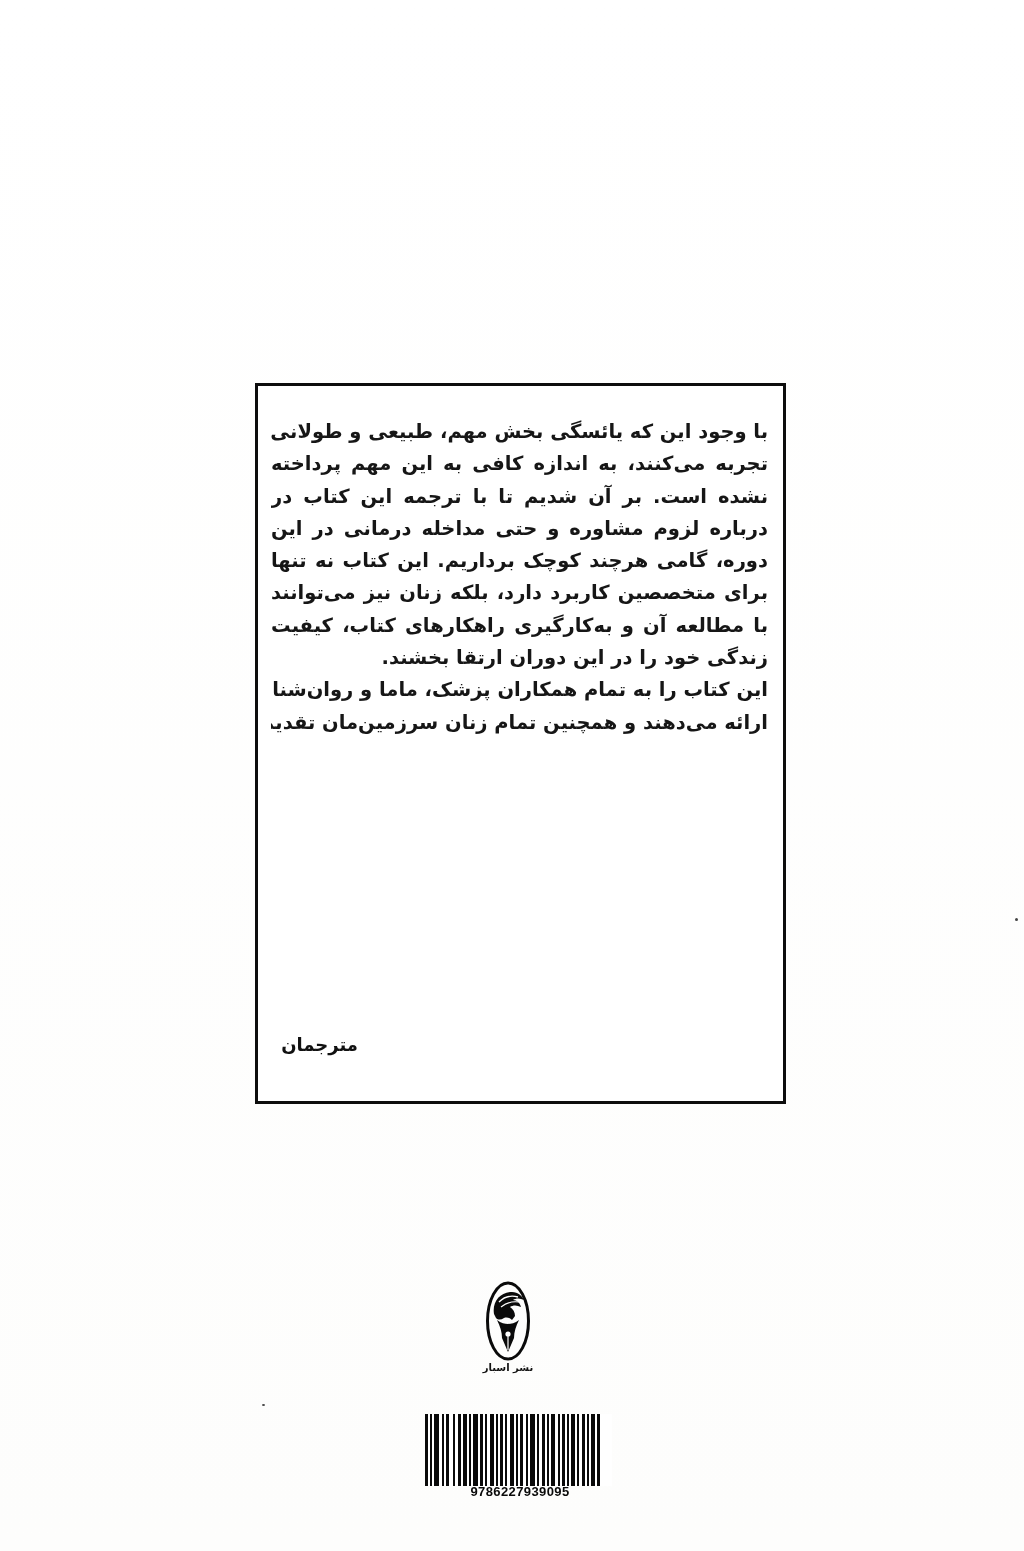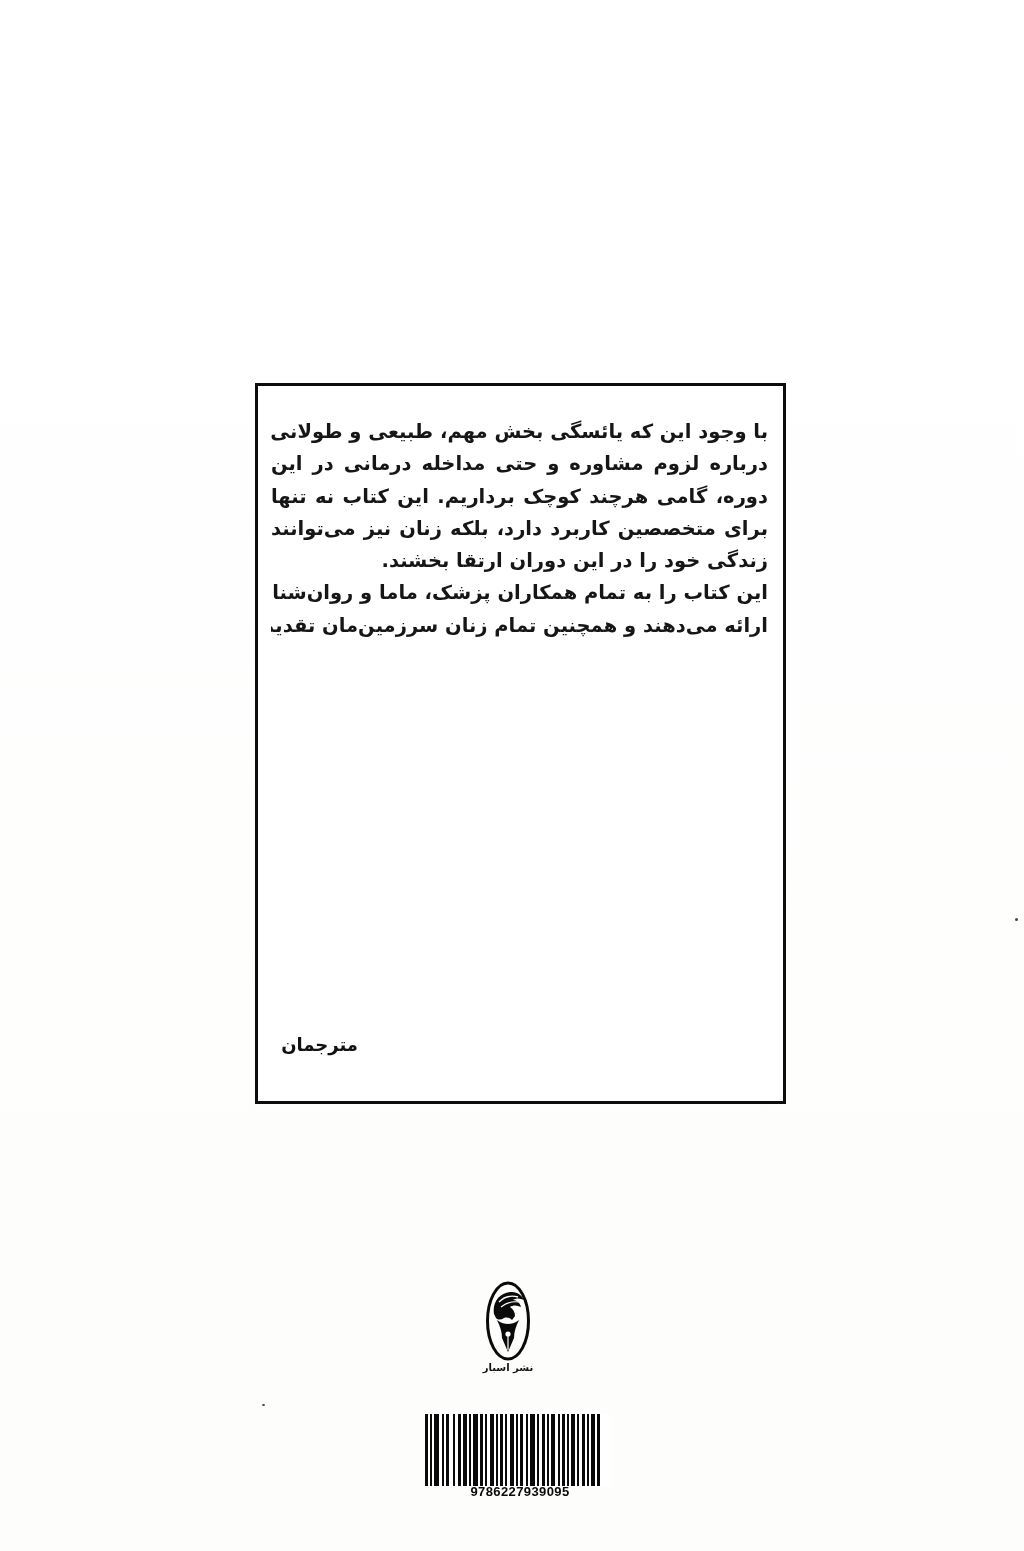--- a/index.html
+++ b/index.html
@@ -126,23 +126,26 @@
     }
   </style>
 </head>
 <body>
 
 <div class="page">
 
   <div class="text-box">
     <div class="body-text">
       <span class="line">با وجود این که یائسگی بخش مهم، طبیعی و طولانی در</span>
+      <span class="line">تجربه می‌کنند، به اندازه کافی به این مهم پرداخته</span>
+      <span class="line">نشده است. بر آن شدیم تا با ترجمه این کتاب در</span>
       <span class="line">درباره لزوم مشاوره و حتی مداخله درمانی در این</span>
       <span class="line">دوره، گامی هرچند کوچک برداریم. این کتاب نه تنها</span>
       <span class="line">برای متخصصین کاربرد دارد، بلکه زنان نیز می‌توانند</span>
+      <span class="line">با مطالعه آن و به‌کارگیری راهکارهای کتاب، کیفیت</span>
       <span class="line last">زندگی خود را در این دوران ارتقا بخشند.</span>
       <span class="line">این کتاب را به تمام همکاران پزشک، ماما و روان‌شناسی</span>
       <span class="line">ارائه می‌دهند و همچنین تمام زنان سرزمین‌مان تقدیم</span>
     </div>
     <div class="signature">مترجمان</div>
   </div>
 
   <div class="publisher-logo">
     <svg width="56" height="84" viewBox="0 0 56 84" xmlns="http://www.w3.org/2000/svg">
 

